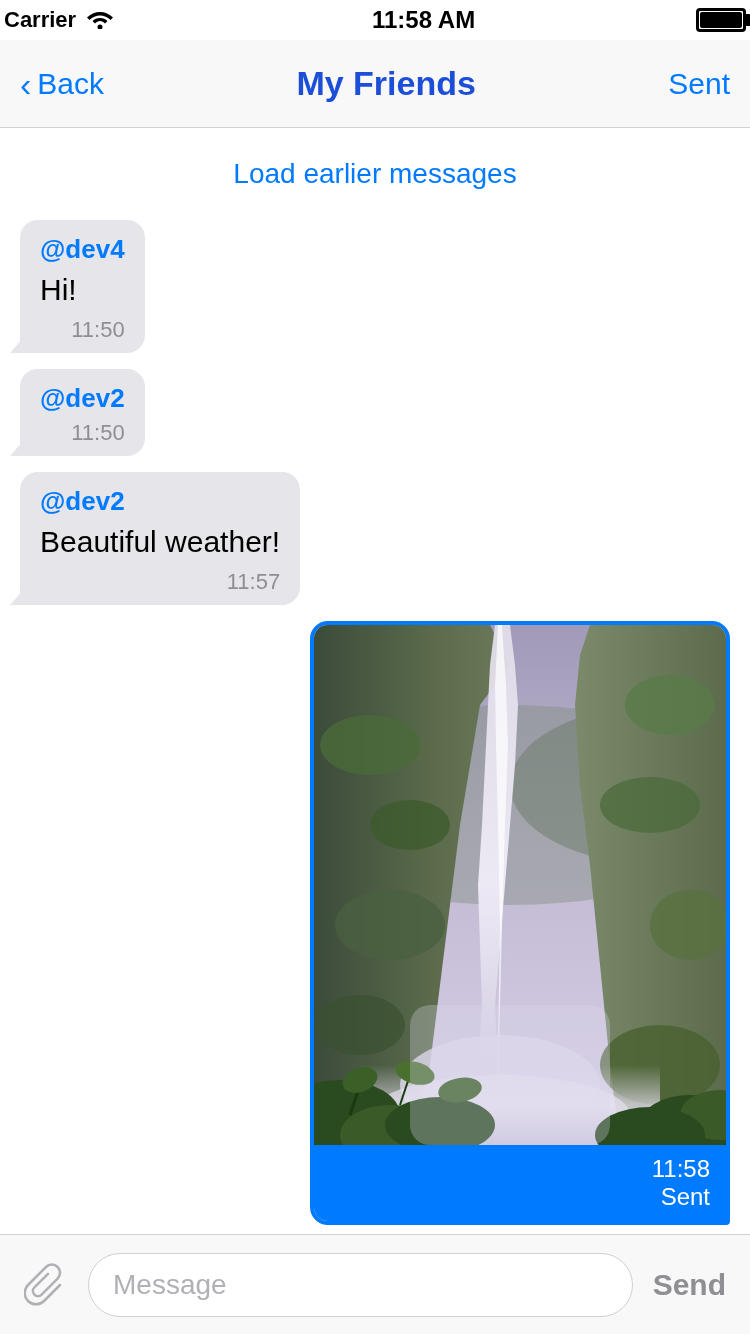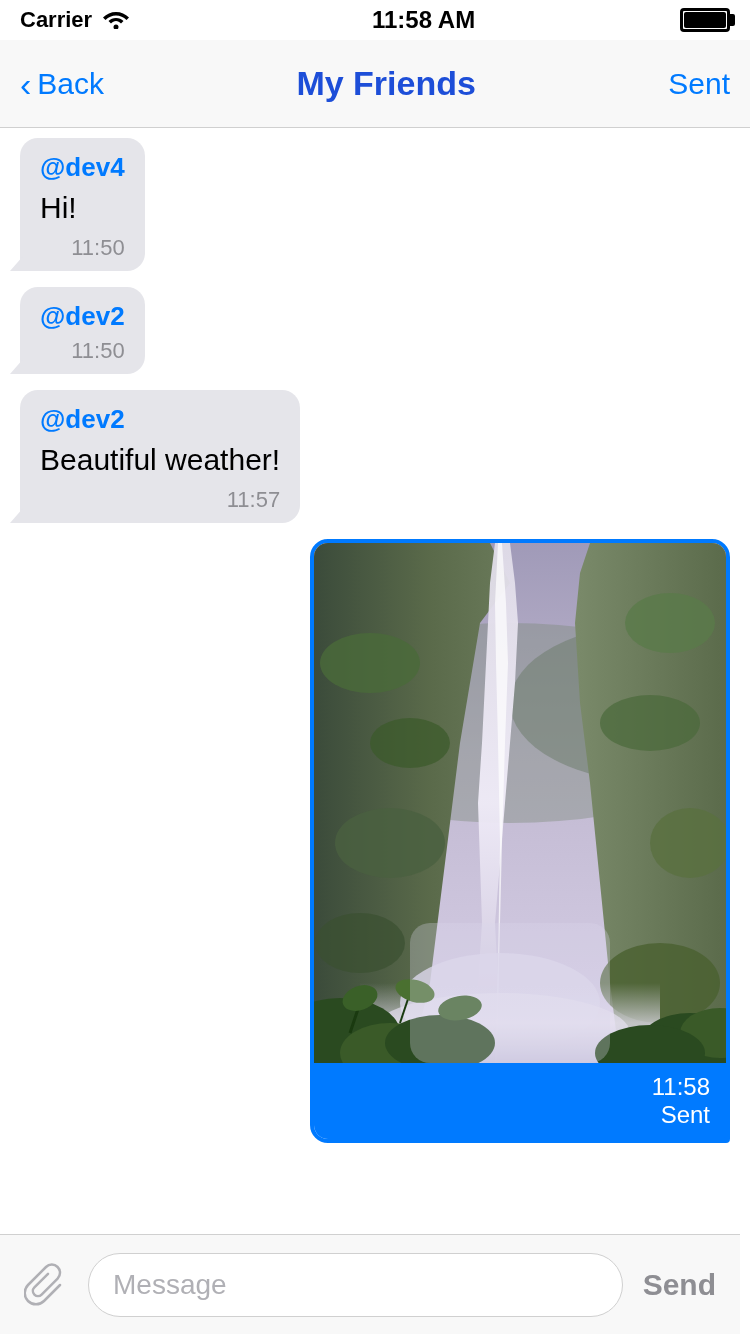--- a/index.html
+++ b/index.html
@@ -14,21 +14,21 @@
       position: relative;
     }
 
     
     .status-bar {
       height: 40px;
       background: #fff;
       display: flex;
       align-items: center;
       justify-content: space-between;
-      padding: 0 20px;
+      padding: 0 4px;
       font-size: 24px;
       font-weight: 600;
     }
     .status-left { display: flex; align-items: center; gap: 10px; font-size: 22px; }
     .status-time { font-size: 24px; font-weight: 600; margin-left: 37px; }
     .status-right { display: flex; align-items: center; gap: 8px; }
     .wifi-icon { font-size: 20px; }
     .battery-icon {
       width: 50px; height: 24px;
       border: 3px solid #000;
@@ -216,21 +216,21 @@
       font-size: 24px;
     }
     .image-sent {
       color: #fff;
       font-size: 24px;
     }
 
     
     .input-bar {
       position: absolute;
-      bottom: 0; left: 0; right: 10px;
+      bottom: 0; left: 0; right: 0;
       height: 100px;
       background: #f8f8f8;
       border-top: 1px solid #d0d0d0;
       display: flex;
       align-items: center;
       padding: 0 20px;
       gap: 16px;
     }
     .attach-btn {
       width: 52px;
@@ -290,20 +290,21 @@
   <div class="nav-back">
     <span class="nav-back-chevron">‹</span>
     <span>Back</span>
   </div>
   <div class="nav-title">My Friends</div>
   <div class="nav-info">Sent</div>
 </div>
 
 <div class="chat-container">
 
+  <div class="load-earlier">Load earlier messages</div>
 
   <div class="message-row incoming">
     <div class="bubble incoming-bubble">
       <div class="bubble-sender">@dev4</div>
       <div class="bubble-text">Hi!</div>
       <div class="bubble-time">11:50</div>
     </div>
   </div>
 
   <div class="message-row incoming">

